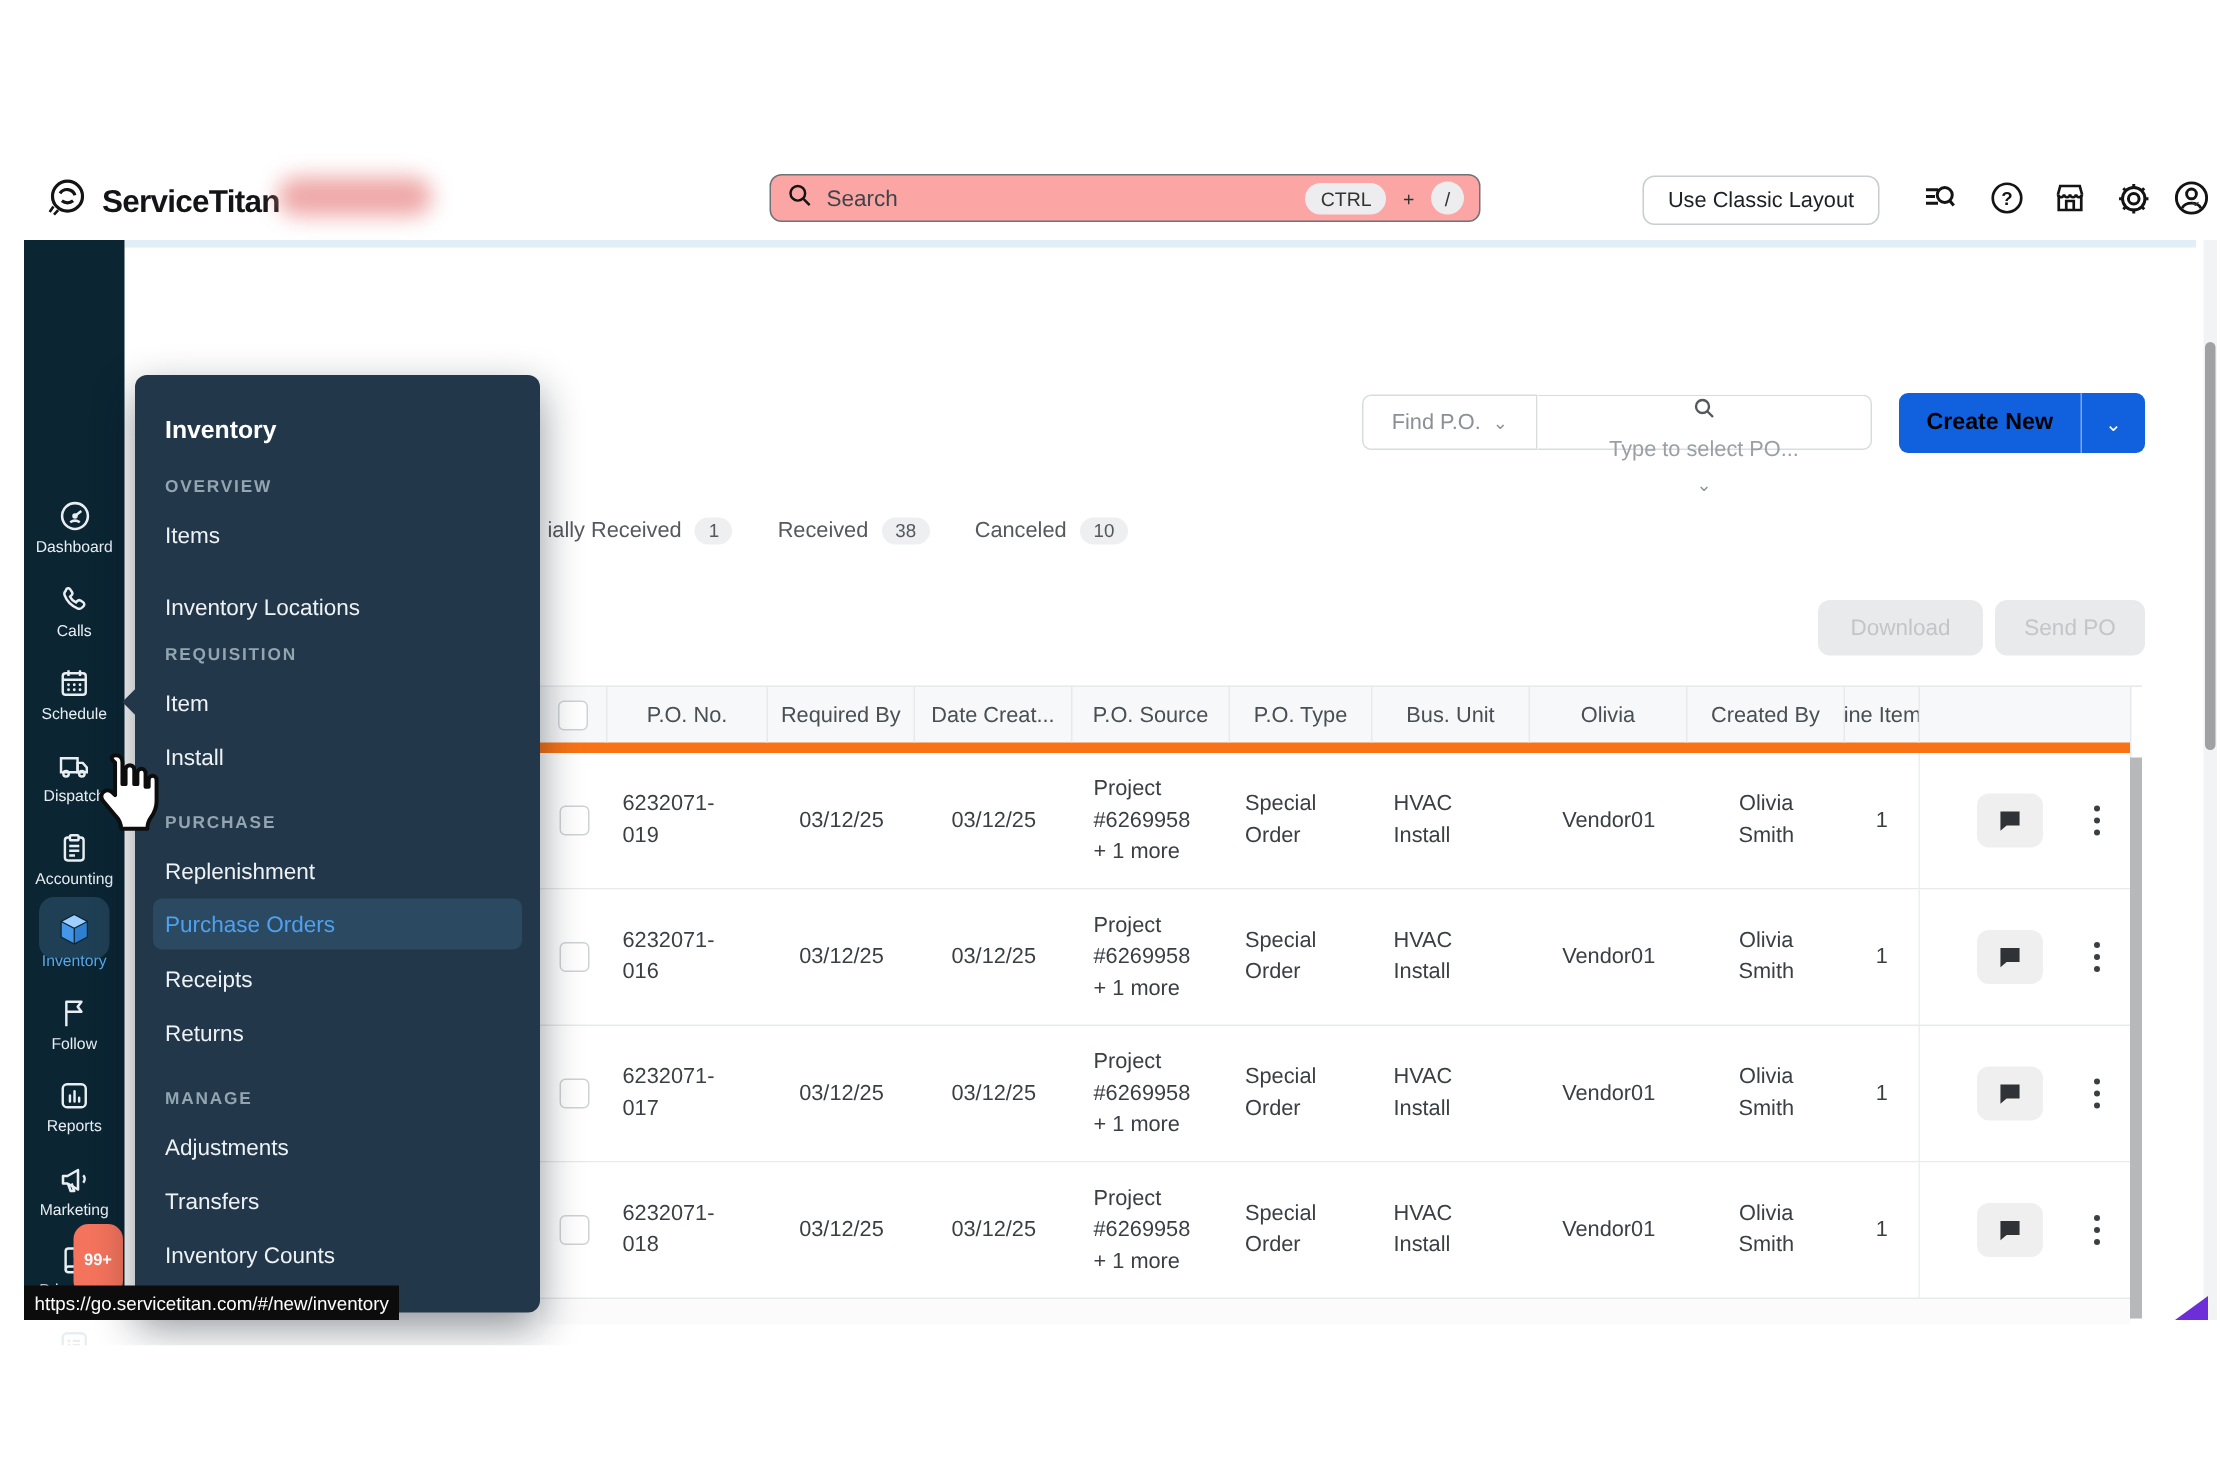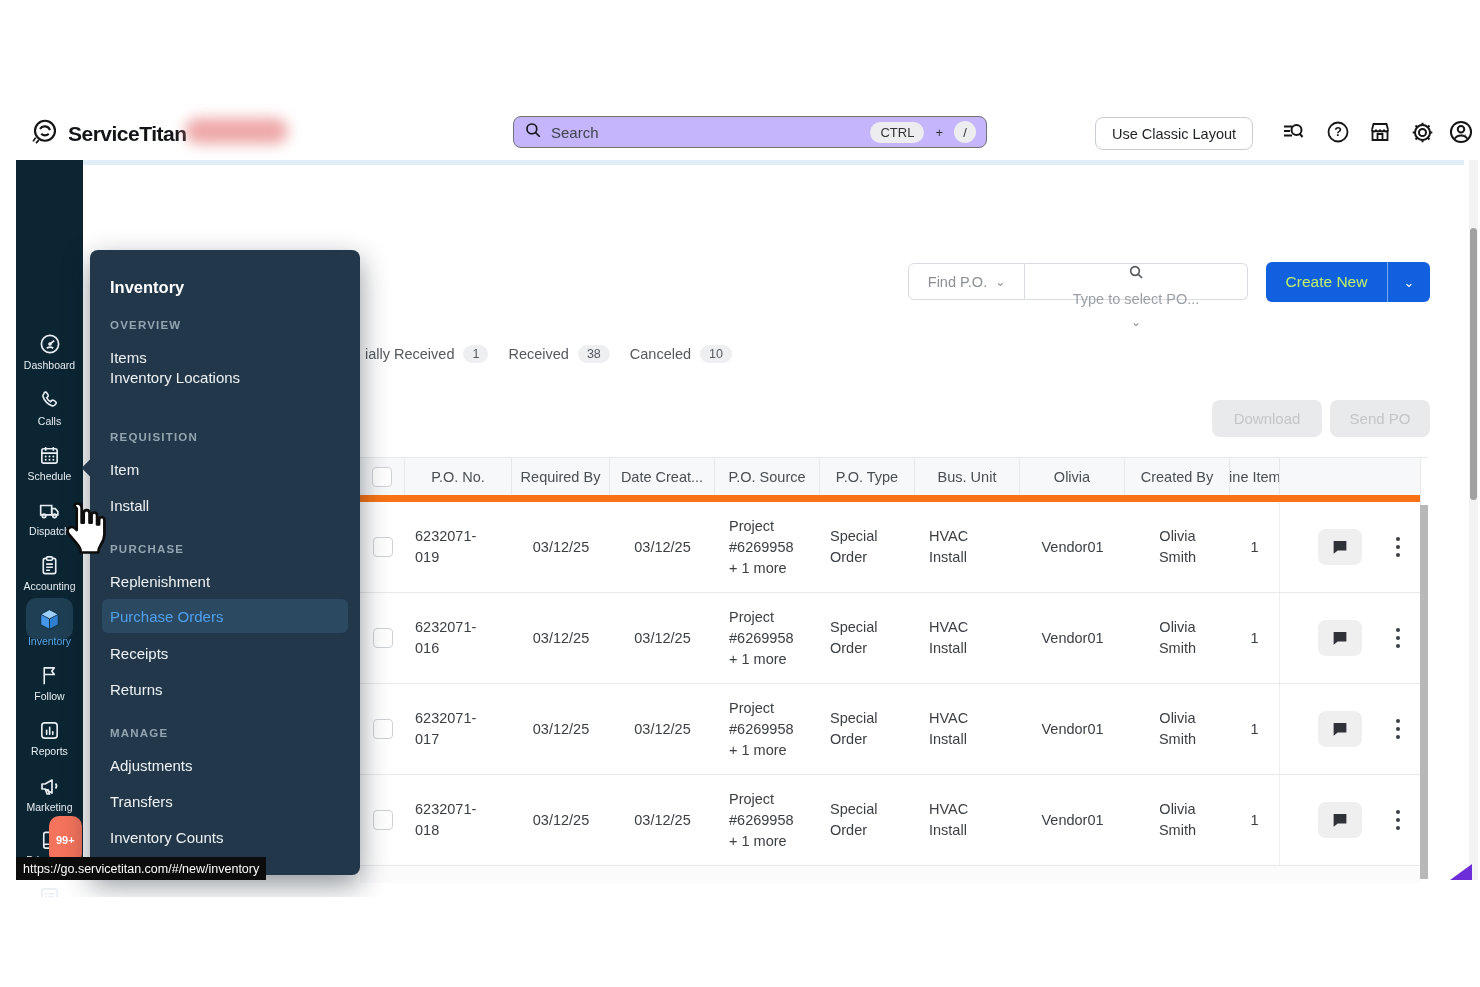--- a/index.html
+++ b/index.html
@@ -7,21 +7,21 @@
          font-family:"Liberation Sans", sans-serif;color:#2f3337;}
   .abs{position:absolute;}
 
   
   #app-header{left:16px;top:105px;width:1448px;height:55px;background:#fff;}
   #brand{left:14px;top:12px;display:flex;align-items:center;gap:8px;}
   #brand .brand-text{font-size:21px;font-weight:800;letter-spacing:-0.5px;color:#121417;}
   #redacted{left:169px;top:13px;width:103px;height:26px;border-radius:13px;
             background:#e98a8a;filter:blur(7px);opacity:.75;}
   #global-search{left:497px;top:11px;width:474px;height:32px;border:1px solid #6f7378;
-     border-radius:8px;display:flex;align-items:center;padding:0 10px;box-sizing:border-box;gap:9px;background:#c4b5fd;}
+     border-radius:8px;display:flex;align-items:center;padding:0 10px;box-sizing:border-box;gap:9px;background:#fca5a5;}
   #global-search .ph{color:#3f4449;font-size:15px;flex:1;}
   .kbd-pill{background:#ededef;border-radius:12px;font-size:13px;color:#333;padding:3px 10px;}
   .kbd-slash{background:#ededef;border-radius:50%;width:22px;height:22px;display:flex;align-items:center;justify-content:center;font-size:13px;color:#333;}
   .kbd-plus{font-size:13px;color:#333;margin:0 2px;}
   #classic-btn{left:1079px;top:12px;width:156px;height:31px;border:1px solid #c9ccd0;border-radius:8px;
      background:#fff;display:flex;align-items:center;justify-content:center;font-size:14.5px;color:#1d2125;}
   .hdr-icon{top:14px;width:26px;height:26px;display:flex;align-items:center;justify-content:center;}
   #acct-caret{left:1443px;top:22px;font-size:11px;color:#333;}
 
   #header-strip{left:83px;top:160px;width:1381px;height:5px;background:#e0eef8;}
@@ -49,26 +49,26 @@
   
   #url-tip{left:16px;top:857px;height:23px;background:#0c0c0c;color:#fdfdfd;font-size:12.5px;
      display:flex;align-items:center;padding:0 7px;z-index:70;}
 
   
   #find-po{left:908px;top:263px;width:117px;height:37px;border:1px solid #d9dcdf;border-radius:6px 0 0 6px;
      background:#fff;display:flex;align-items:center;justify-content:center;gap:8px;font-size:14.5px;color:#8a9096;box-sizing:border-box;}
   #po-select{left:1025px;top:263px;width:223px;height:37px;border:1px solid #d9dcdf;border-left:none;border-radius:0 6px 6px 0;
      background:#fff;display:flex;align-items:center;gap:8px;padding:0 10px;font-size:14.5px;color:#9aa0a6;box-sizing:border-box;flex-direction:column;}
   #create-new{left:1266px;top:262px;width:164px;height:40px;border-radius:6px;background:#1161df;display:flex;z-index:5;}
-  #create-new .main{flex:1;display:flex;align-items:center;justify-content:center;color:#bef264;font-size:15.5px;font-weight:400;}
+  #create-new .main{flex:1;display:flex;align-items:center;justify-content:center;color:#000000;font-size:15.5px;font-weight:700;}
   #create-new .split{width:42px;border-left:1px solid rgba(255,255,255,.45);display:flex;align-items:center;justify-content:center;color:#fff;font-size:13px;}
   .chev{font-size:12px;color:#8a9096;}
 
   
-  #tabs{left:365px;top:340px;height:28px;display:flex;align-items:center;gap:20px;}
+  #tabs{left:365px;top:340px;height:28px;display:flex;align-items:center;gap:30px;}
   .tab{display:flex;align-items:center;gap:9px;font-size:14.5px;color:#55595e;}
   .tab-badge{background:#edeff1;border-radius:11px;padding:2px 9px;font-size:12.5px;color:#55595e;}
 
   
   .disabled-btn{top:400px;height:37px;border-radius:8px;background:#e9eaeb;color:#c3c5c8;font-size:15px;
      display:flex;align-items:center;justify-content:center;}
   #dl-btn{left:1212px;width:110px;}
   #send-btn{left:1330px;width:100px;}
 
   
@@ -546,21 +546,21 @@
   <div id="tbl-scroll-thumb" class="abs"></div>
   <div id="vp-scroll-track" class="abs"></div>
   <div id="vp-scroll-thumb" class="abs"></div>
 
   <div id="flyout" class="abs">
     <div id="flyout-arrow"></div>
     <div class="fly-line fly-title" style="top:26px;">Inventory</div>
 
     <div class="fly-line fly-head" style="top:64px;">OVERVIEW</div>
     <div class="fly-line" style="top:96px;">Items</div>
-    <div class="fly-line" style="top:116px;">Inventory Locations</div>
+    <div class="fly-line" style="top:144px;">Inventory Locations</div>
 
     <div class="fly-line fly-head" style="top:176px;">REQUISITION</div>
     <div class="fly-line" style="top:208px;">Item</div>
     <div class="fly-line" style="top:244px;">Install</div>
 
     <div class="fly-line fly-head" style="top:288px;">PURCHASE</div>
     <div class="fly-line" style="top:320px;">Replenishment</div>
     <div class="fly-active-pill"></div>
     <div class="fly-line fly-active-text" style="top:355px;">Purchase Orders</div>
     <div class="fly-line" style="top:392px;">Receipts</div>

